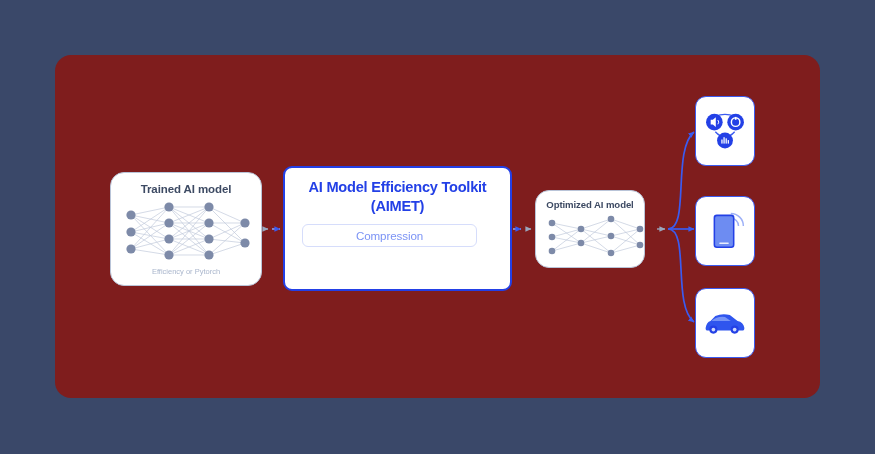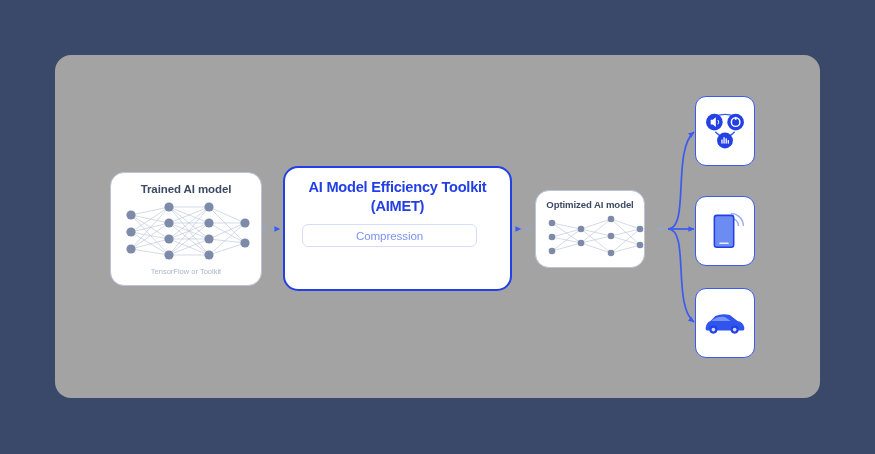--- a/index.html
+++ b/index.html
@@ -72,21 +72,21 @@
   
   #aimet-box {
     position: absolute;
     left: 283px;
     top: 166px;
     width: 229px;
     height: 125px;
     box-sizing: border-box;
     background: #ffffff;
     border: 2.6px solid #2340e6;
-    border-radius: 15px;
+    border-radius: 9px;
   }
   #aimet-title {
     position: absolute;
     top: 10px;
     left: 0;
     width: 100%;
     text-align: center;
     font-size: 14.6px;
     font-weight: bold;
     color: #2340e6;
@@ -161,21 +161,21 @@
     position: absolute;
     left: 0; top: 0;
     width: 875px;
     height: 454px;
     pointer-events: none;
   }
 </style>
 </head>
 <body style="background: rgb(58, 72, 105);">
 
-<div id="canvas-card" style="background: #a3a3a3;">
+<div id="canvas-card" style="background: #7f1d1d;">
 
   <div class="box" id="trained-model-box" style="left:55px; top:117px;">
     <div id="trained-model-title">Trained AI model</div>
 
     <svg id="trained-model-network" viewBox="0 0 136 62" preserveAspectRatio="none">
       <g stroke="#c2cadb" stroke-width="0.7" fill="none">
         <path d="M12,14 L50,6 M12,14 L50,22 M12,14 L50,38 M12,14 L50,54
                  M12,31 L50,6 M12,31 L50,22 M12,31 L50,38 M12,31 L50,54
                  M12,48 L50,6 M12,48 L50,22 M12,48 L50,38 M12,48 L50,54"></path>
         <path d="M50,6 L90,6 M50,6 L90,22 M50,6 L90,38 M50,6 L90,54
@@ -197,21 +197,21 @@
           <circle cx="50" cy="54" r="4.6"></circle>
         <circle cx="90" cy="6" r="4.6"></circle>
           <circle cx="90" cy="22" r="4.6"></circle>
         <circle cx="90" cy="38" r="4.6"></circle>
           <circle cx="90" cy="54" r="4.6"></circle>
         <circle cx="126" cy="22" r="4.6"></circle>
           <circle cx="126" cy="42" r="4.6"></circle>
       </g>
     </svg>
 
-    <div id="trained-model-framework">TensorFlow or Toolkit</div>
+    <div id="trained-model-framework">Efficiency or Pytorch</div>
   </div>
 
   <div id="aimet-box" style="left:228px; top:111px;">
     <div id="aimet-title">
       <span>AI Model Efficiency Toolkit</span><br>
       <span>(AIMET)</span>
     </div>
     <div class="aimet-pill" id="aimet-pill-compression">Compression</div>
   </div>
 

